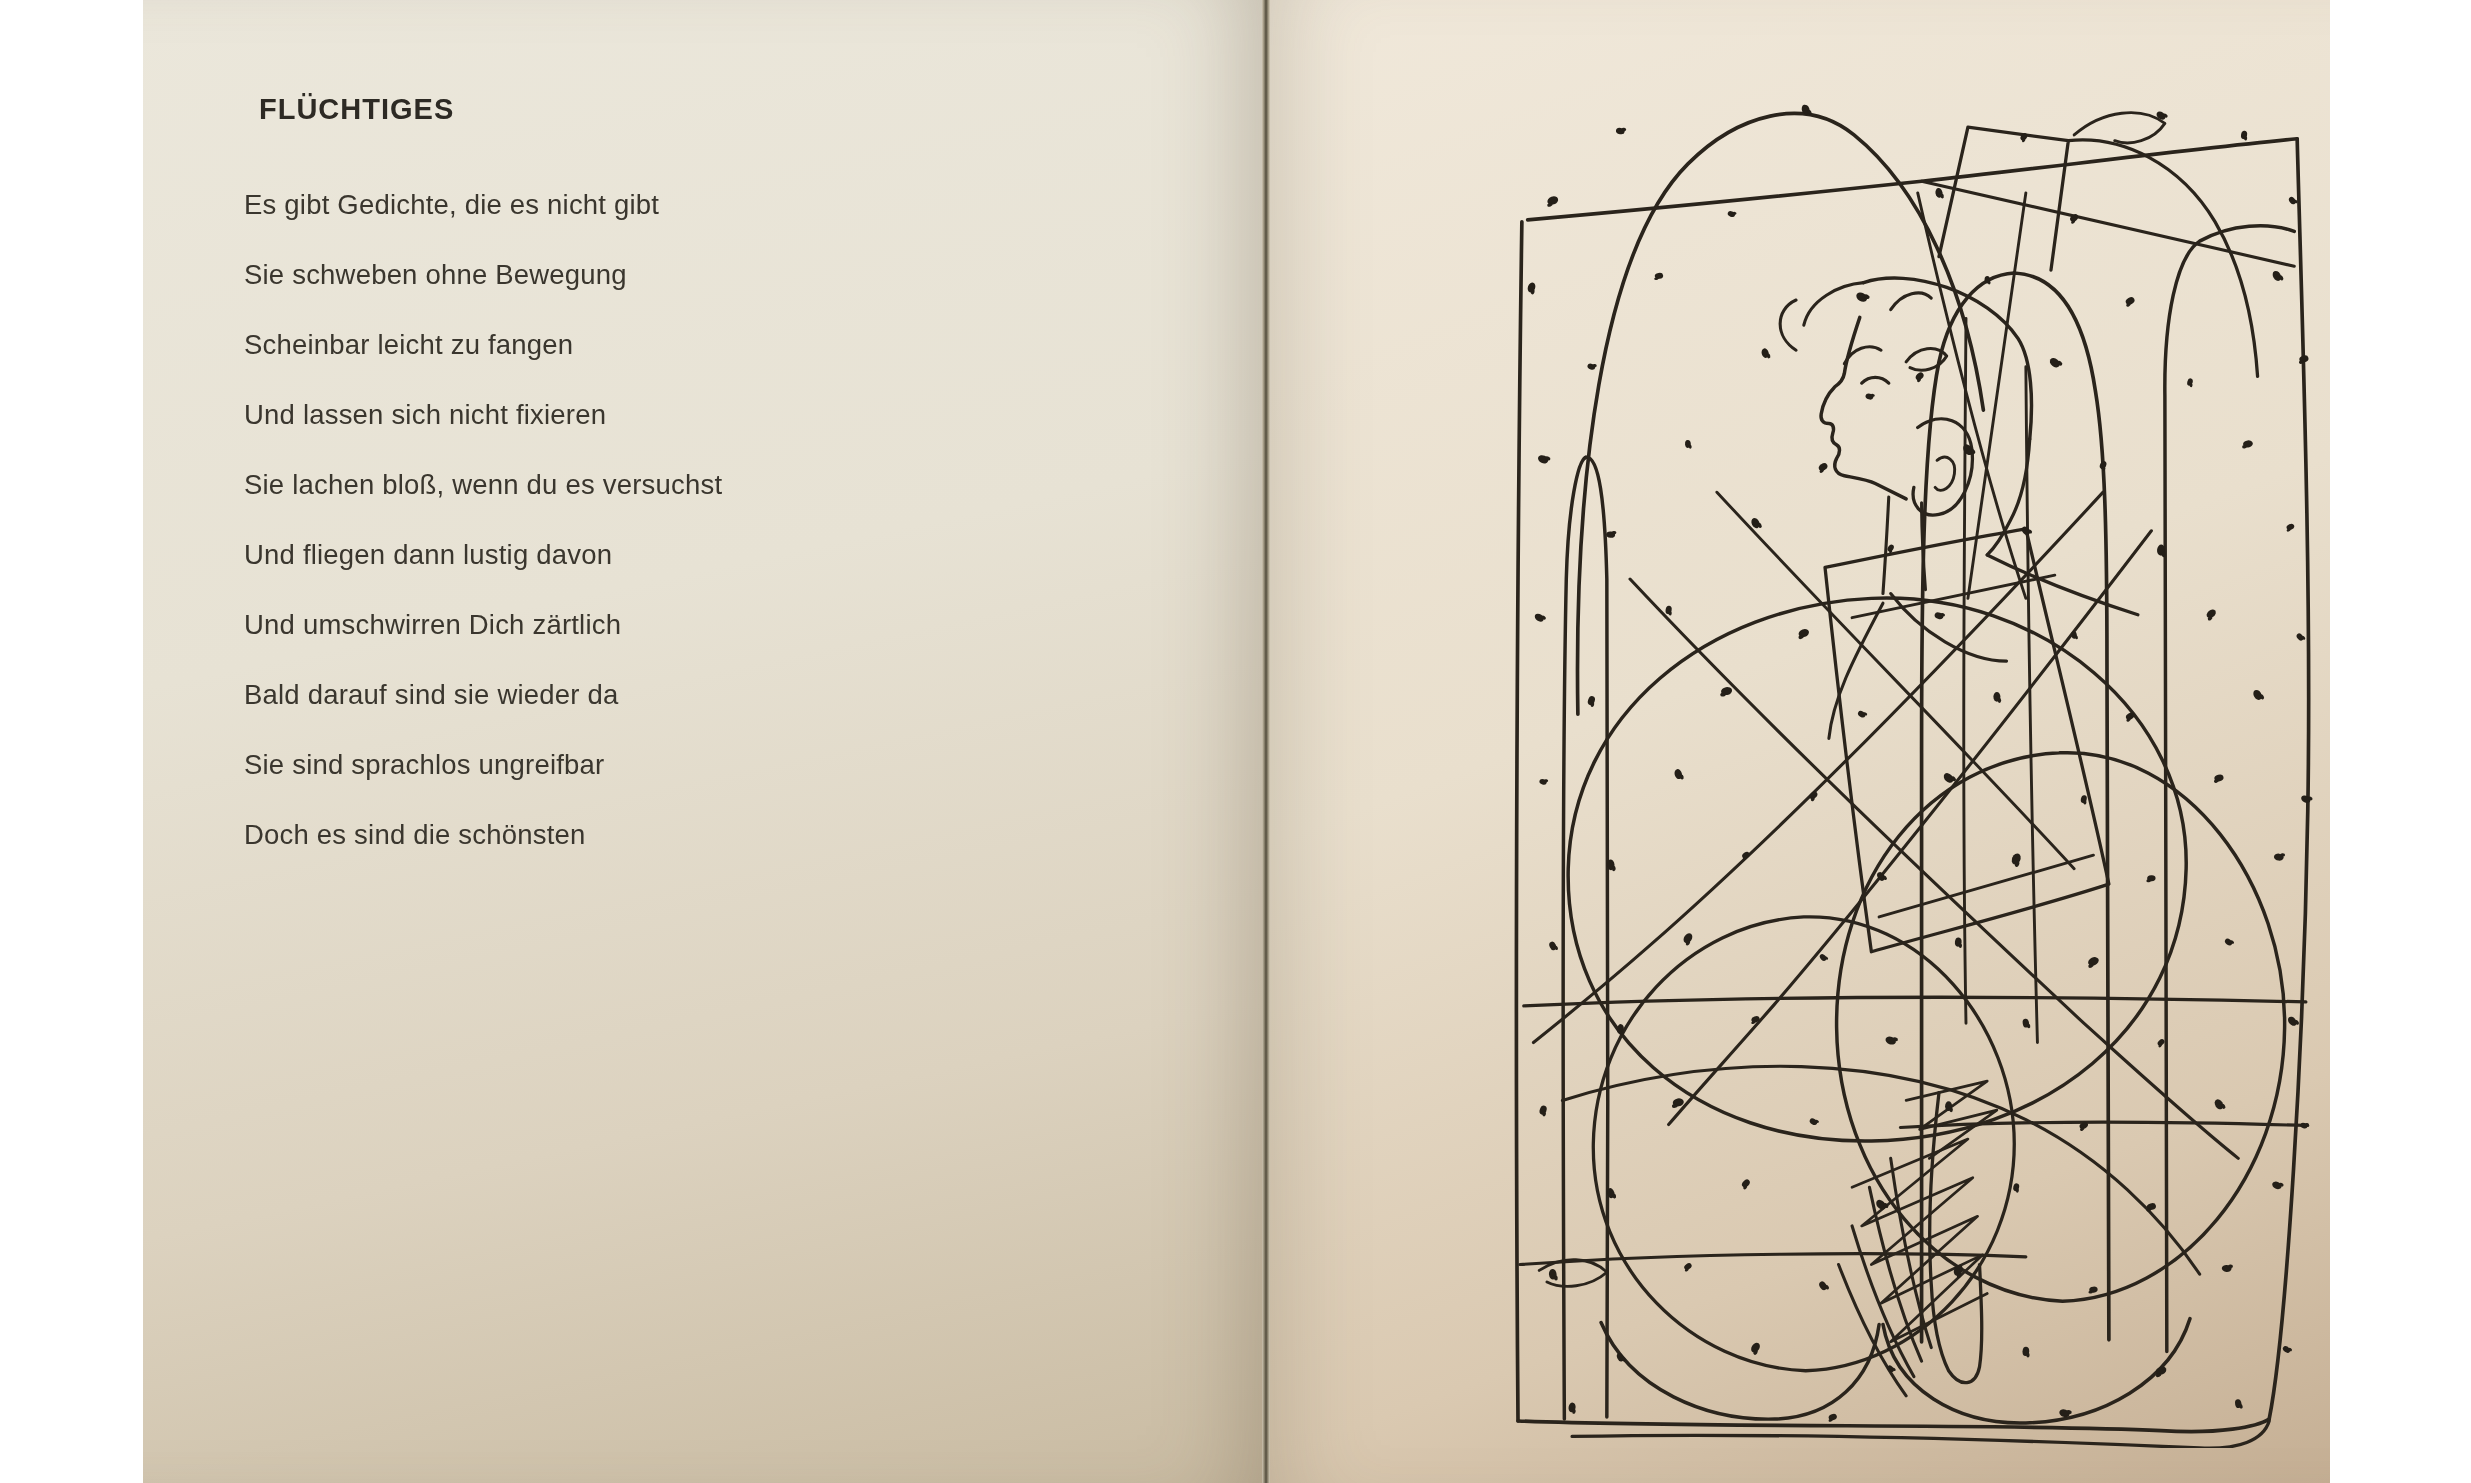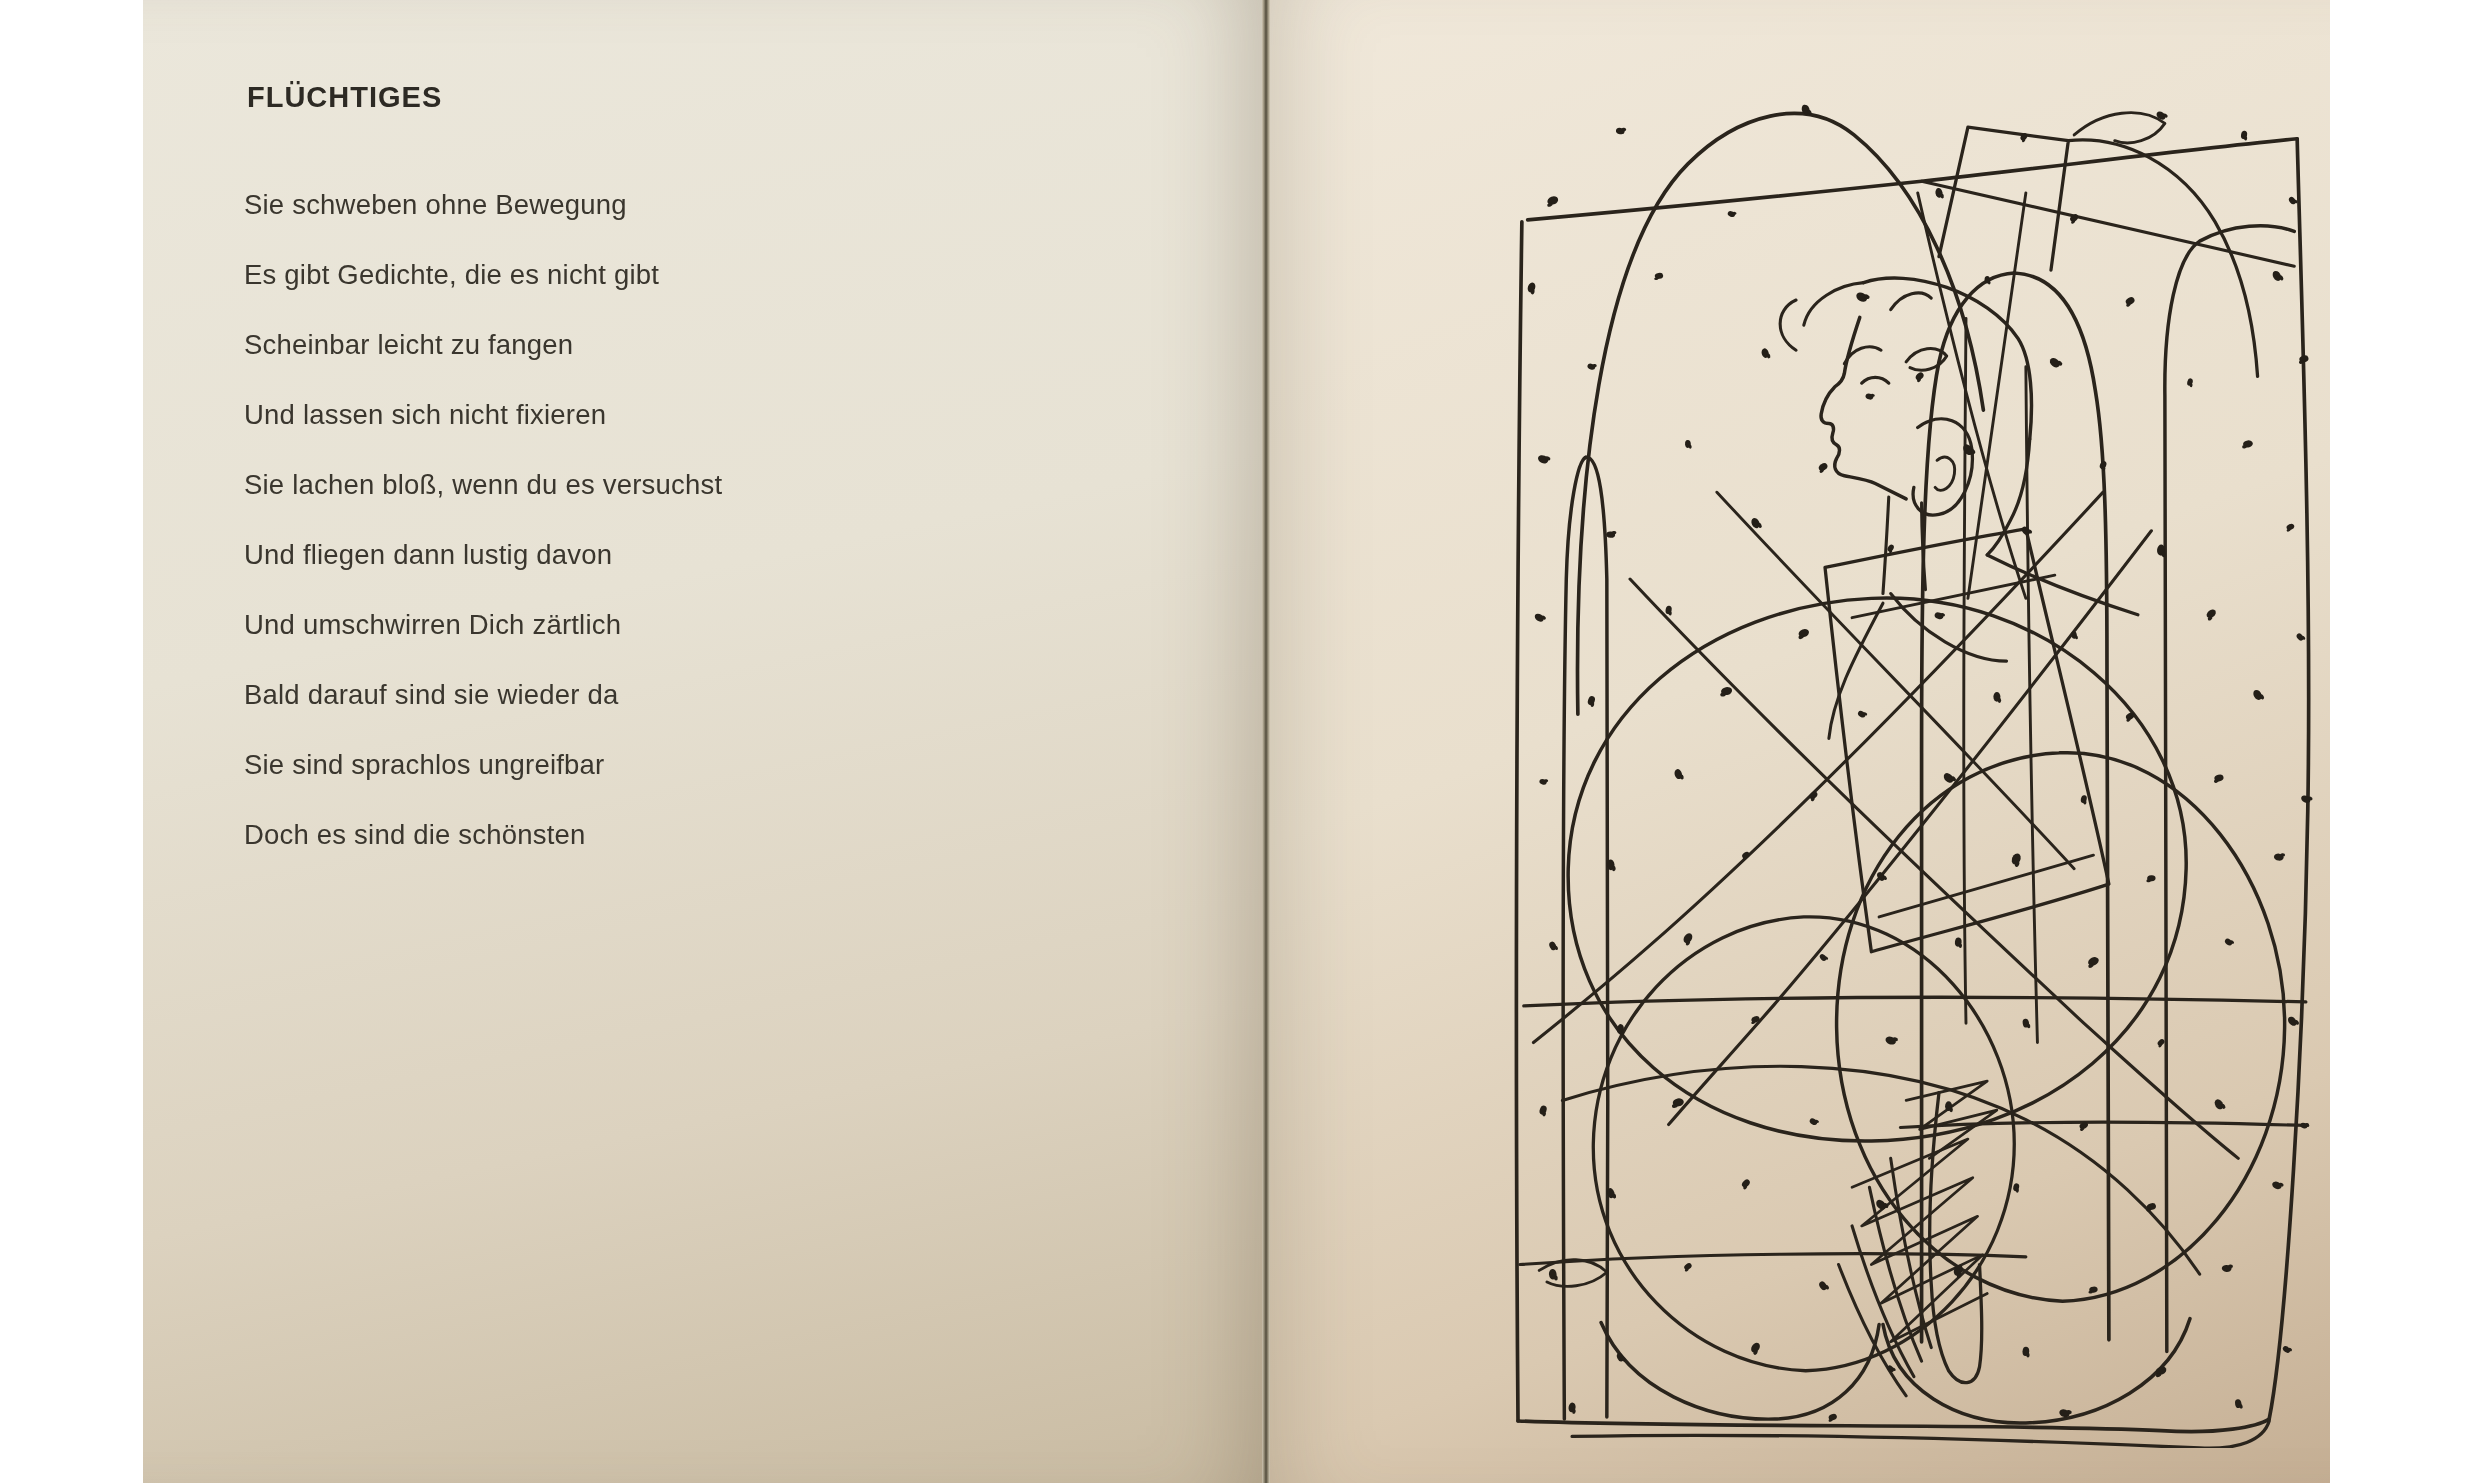--- a/index.html
+++ b/index.html
@@ -21,21 +21,21 @@
   .gutter{
     width:7.7px;height:100%;
     background:linear-gradient(90deg,#cfc6b2 0%,#8e8671 28%,#514b3b 50%,#8e8671 72%,#d6cdb9 100%);
   }
   .page-right{
     width:1060px;
     background:linear-gradient(160deg,#f0e8da 0%,#e9dfcd 45%,#dac9b1 78%,#c5af94 100%);
     box-shadow:inset 68px 0 87px -53px rgba(92,80,58,.22);
   }
   .poem-title{
-    position:absolute;left:104px;top:81px;margin:0;
+    position:absolute;left:104px;top:81px;margin:12px;
     font-size:29px;line-height:33px;font-weight:bold;
     letter-spacing:1px;color:#2d2a24;
   }
   .poem{
     position:absolute;left:101px;top:170px;
     font-size:27.5px;line-height:70px;color:#3a362e;
     letter-spacing:0.2px;white-space:nowrap;
   }
   .sketch{
     position:absolute;left:215px;top:77px;width:850px;height:1371px;
@@ -44,22 +44,22 @@
   .sketch .dotfill{fill:#241f18;stroke:none;}
 </style>
 </head>
 <body>
 
 <div class="photo">
 
   <div class="page page-left">
     <h1 class="poem-title">FLÜCHTIGES</h1>
     <div class="poem">
+        <div>Es gibt Gedichte, die es nicht gibt</div>
         <div>Sie schweben ohne Bewegung</div>
-        <div>Es gibt Gedichte, die es nicht gibt</div>
         <div>Scheinbar leicht zu fangen</div>
         <div>Und lassen sich nicht fixieren</div>
         <div>Sie lachen bloß, wenn du es versuchst</div>
         <div>Und fliegen dann lustig davon</div>
         <div>Und umschwirren Dich zärtlich</div>
         <div>Bald darauf sind sie wieder da</div>
         <div>Sie sind sprachlos ungreifbar</div>
         <div>Doch es sind die schönsten</div>
       </div>
   </div>

